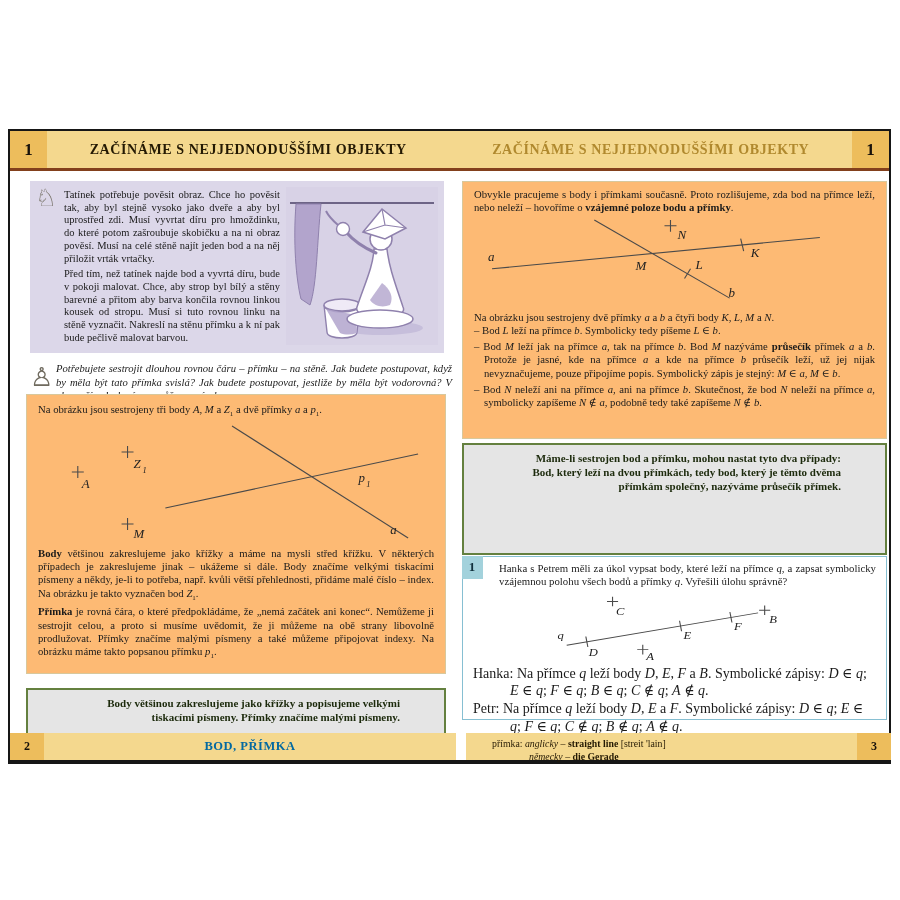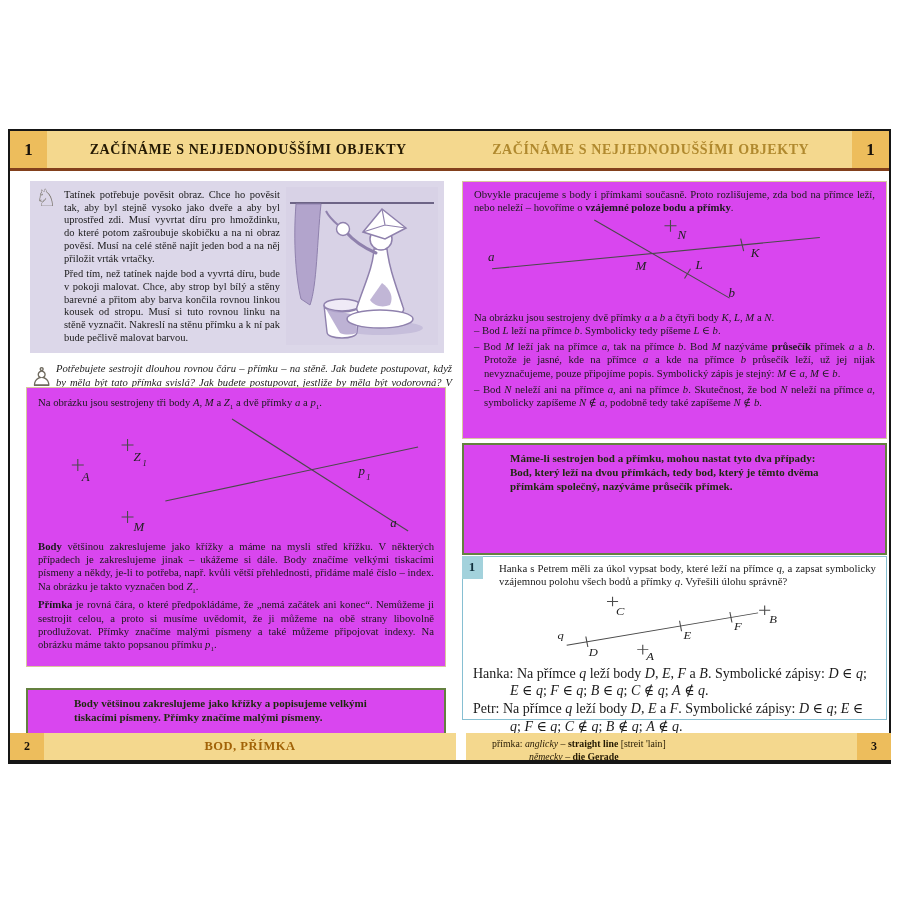--- a/index.html
+++ b/index.html
@@ -16,45 +16,45 @@
   .ttl-dark{color:#241903;}
   .ttl-gold{color:#b0892e;}
   
   .story{position:absolute;left:20px;top:50px;width:414px;height:172px;background:#dcd7e9;
          box-sizing:border-box;padding:6px 6px 6px 8px;display:flex;}
   .story .txt{flex:1;padding:2px 6px 0 26px;font-size:10.5px;line-height:1.21;text-align:justify;}
   .story .txt p{margin:0 0 3px 0;}
   .chess-ic{position:absolute;font-family:"DejaVu Sans",sans-serif;color:#6f6a5e;line-height:1;}
   .qrow{position:absolute;left:12px;top:231px;width:430px;display:flex;}
   .qrow .qtxt{flex:1;margin-left:34px;font-style:italic;font-size:10.6px;line-height:1.28;text-align:justify;}
-  .cream{background:#d946ef;border:1px solid #d8c89c;box-sizing:border-box;position:absolute;}
-  .cream1{left:16px;top:256px;width:420px;height:280px;padding:8px 11px;}
+  .cream{background:#fdba74;border:1px solid #d8c89c;box-sizing:border-box;position:absolute;}
+  .cream1{left:16px;top:263px;width:420px;height:280px;padding:8px 11px;}
   .cream2{left:452px;top:50px;width:425px;height:258px;padding:6px 11px;}
   .bodytxt{font-size:10.7px;line-height:1.24;text-align:justify;}
   .bodytxt p{margin:0 0 3px 0;}
   .bullet{padding-left:10px;text-indent:-10px;margin:0;}
-  .green{position:absolute;background:#d946ef;border:2px solid #64803f;box-sizing:border-box;}
+  .green{position:absolute;background:#e5e5e5;border:2px solid #64803f;box-sizing:border-box;text-align:right;}
   .green-l{left:16px;top:557px;width:420px;height:47px;}
   .green-r{left:452px;top:312px;width:425px;height:112px;}
   .green .gtxt{font-weight:bold;font-size:11px;line-height:1.28;color:#1c2a0c;padding:6px 44px 0 46px;}
   .green .gtxt p{margin:0;}
   .exbox{position:absolute;left:452px;top:425px;width:425px;height:164px;background:#fff;
          border:1.5px solid #86bfd2;box-sizing:border-box;padding:5px 10px 4px 10px;}
   .exbadge{position:absolute;top:-1.5px;left:-1.5px;width:21px;height:23px;background:#a3d2dc;
            display:flex;align-items:center;justify-content:center;font-weight:bold;font-size:13px;color:#10303c;}
   .exprompt{margin:0 0 2px 26px;font-size:10.8px;line-height:1.24;text-align:justify;}
   .exans{font-size:14px;line-height:1.26;margin:0;padding-left:37px;text-indent:-37px;}
   
   .ftr{position:absolute;bottom:0;height:27px;display:flex;}
   .ftr-l{left:0;width:446px;}
   .ftr-r{left:456px;width:425px;}
   .ftr .num{width:34px;background:#edbd5c;display:flex;align-items:center;justify-content:center;
             font-weight:bold;font-size:12px;color:#17110a;}
   .ftr .band{flex:1;background:#f4d88e;display:flex;align-items:center;}
-  .ftr-l .band{justify-content:center;font-weight:bold;font-size:12.5px;letter-spacing:.5px;color:#a16207;}
+  .ftr-l .band{justify-content:center;font-weight:bold;font-size:12.5px;letter-spacing:.5px;color:#0369a1;}
   .vocab{font-size:9.8px;line-height:1.25;color:#241903;padding-left:26px;margin-top:8px;}
   .vocab div{white-space:nowrap;}
   .vocab .l2{padding-left:37px;}
   sub{font-size:.65em;}
   svg text{font-family:"Liberation Serif","DejaVu Serif",serif;font-style:italic;fill:#222;}
   .figwrap{margin:3px 0;}
 </style>
 </head>
 <body>
 

